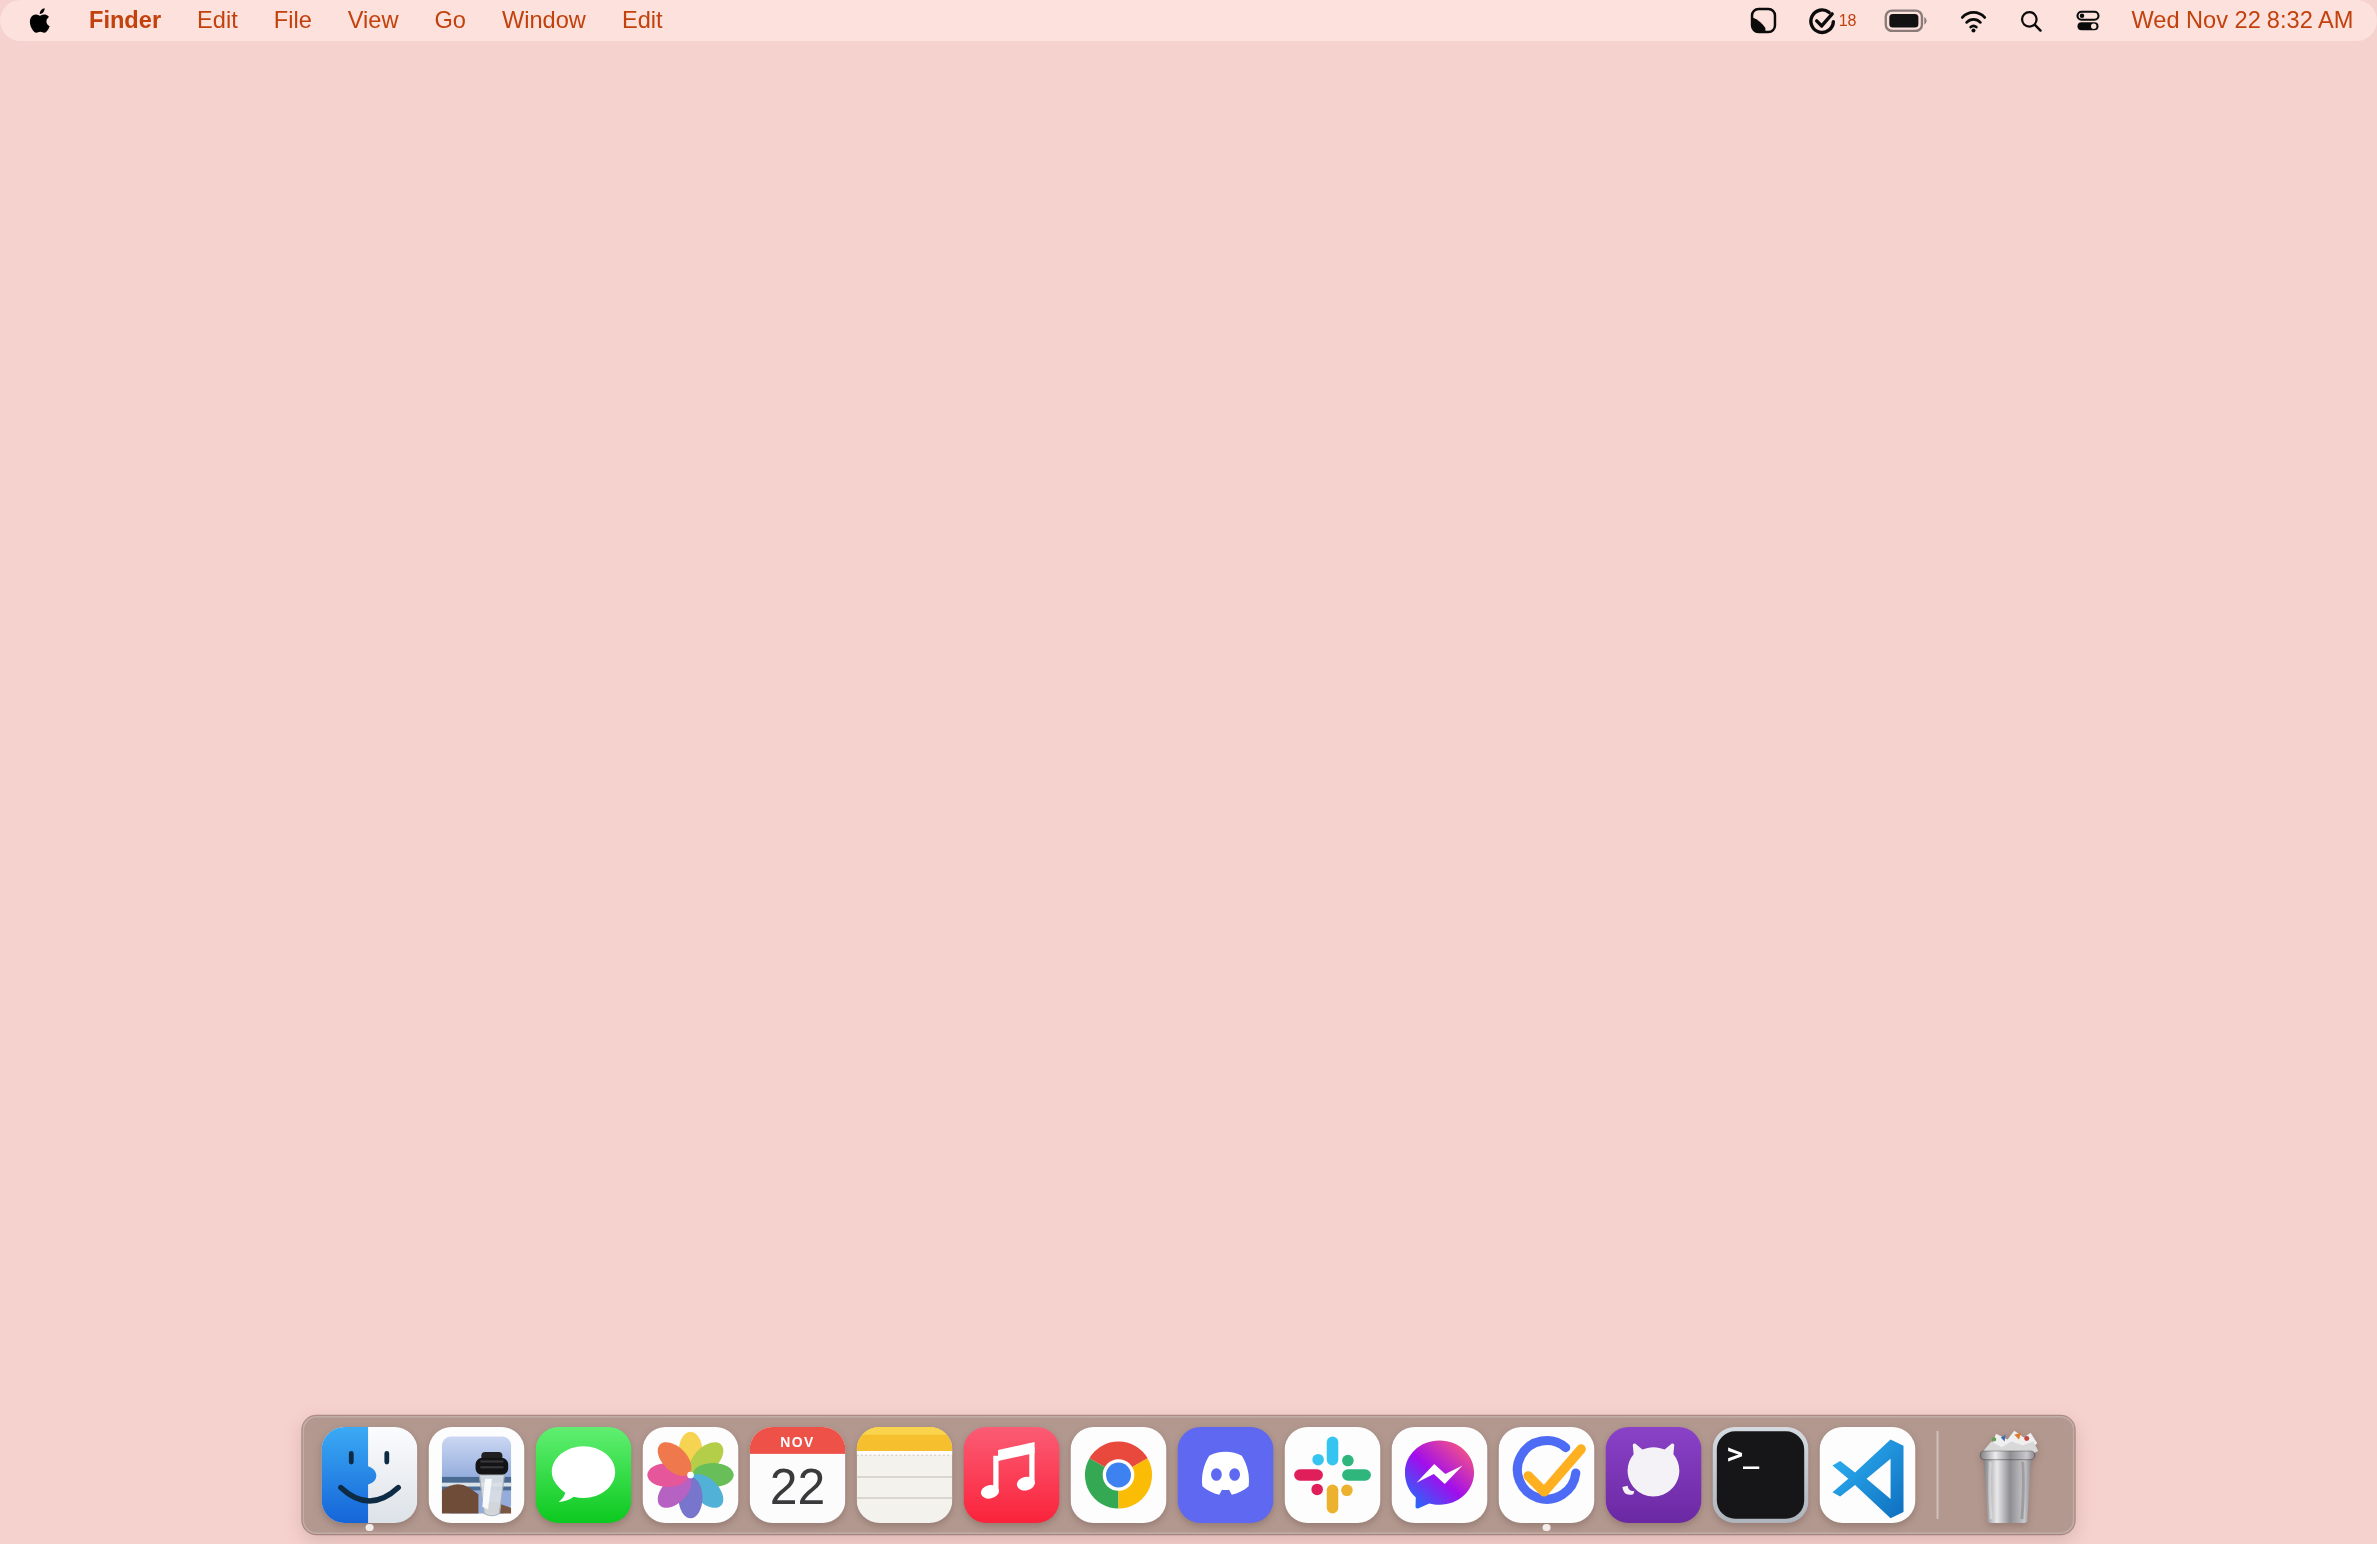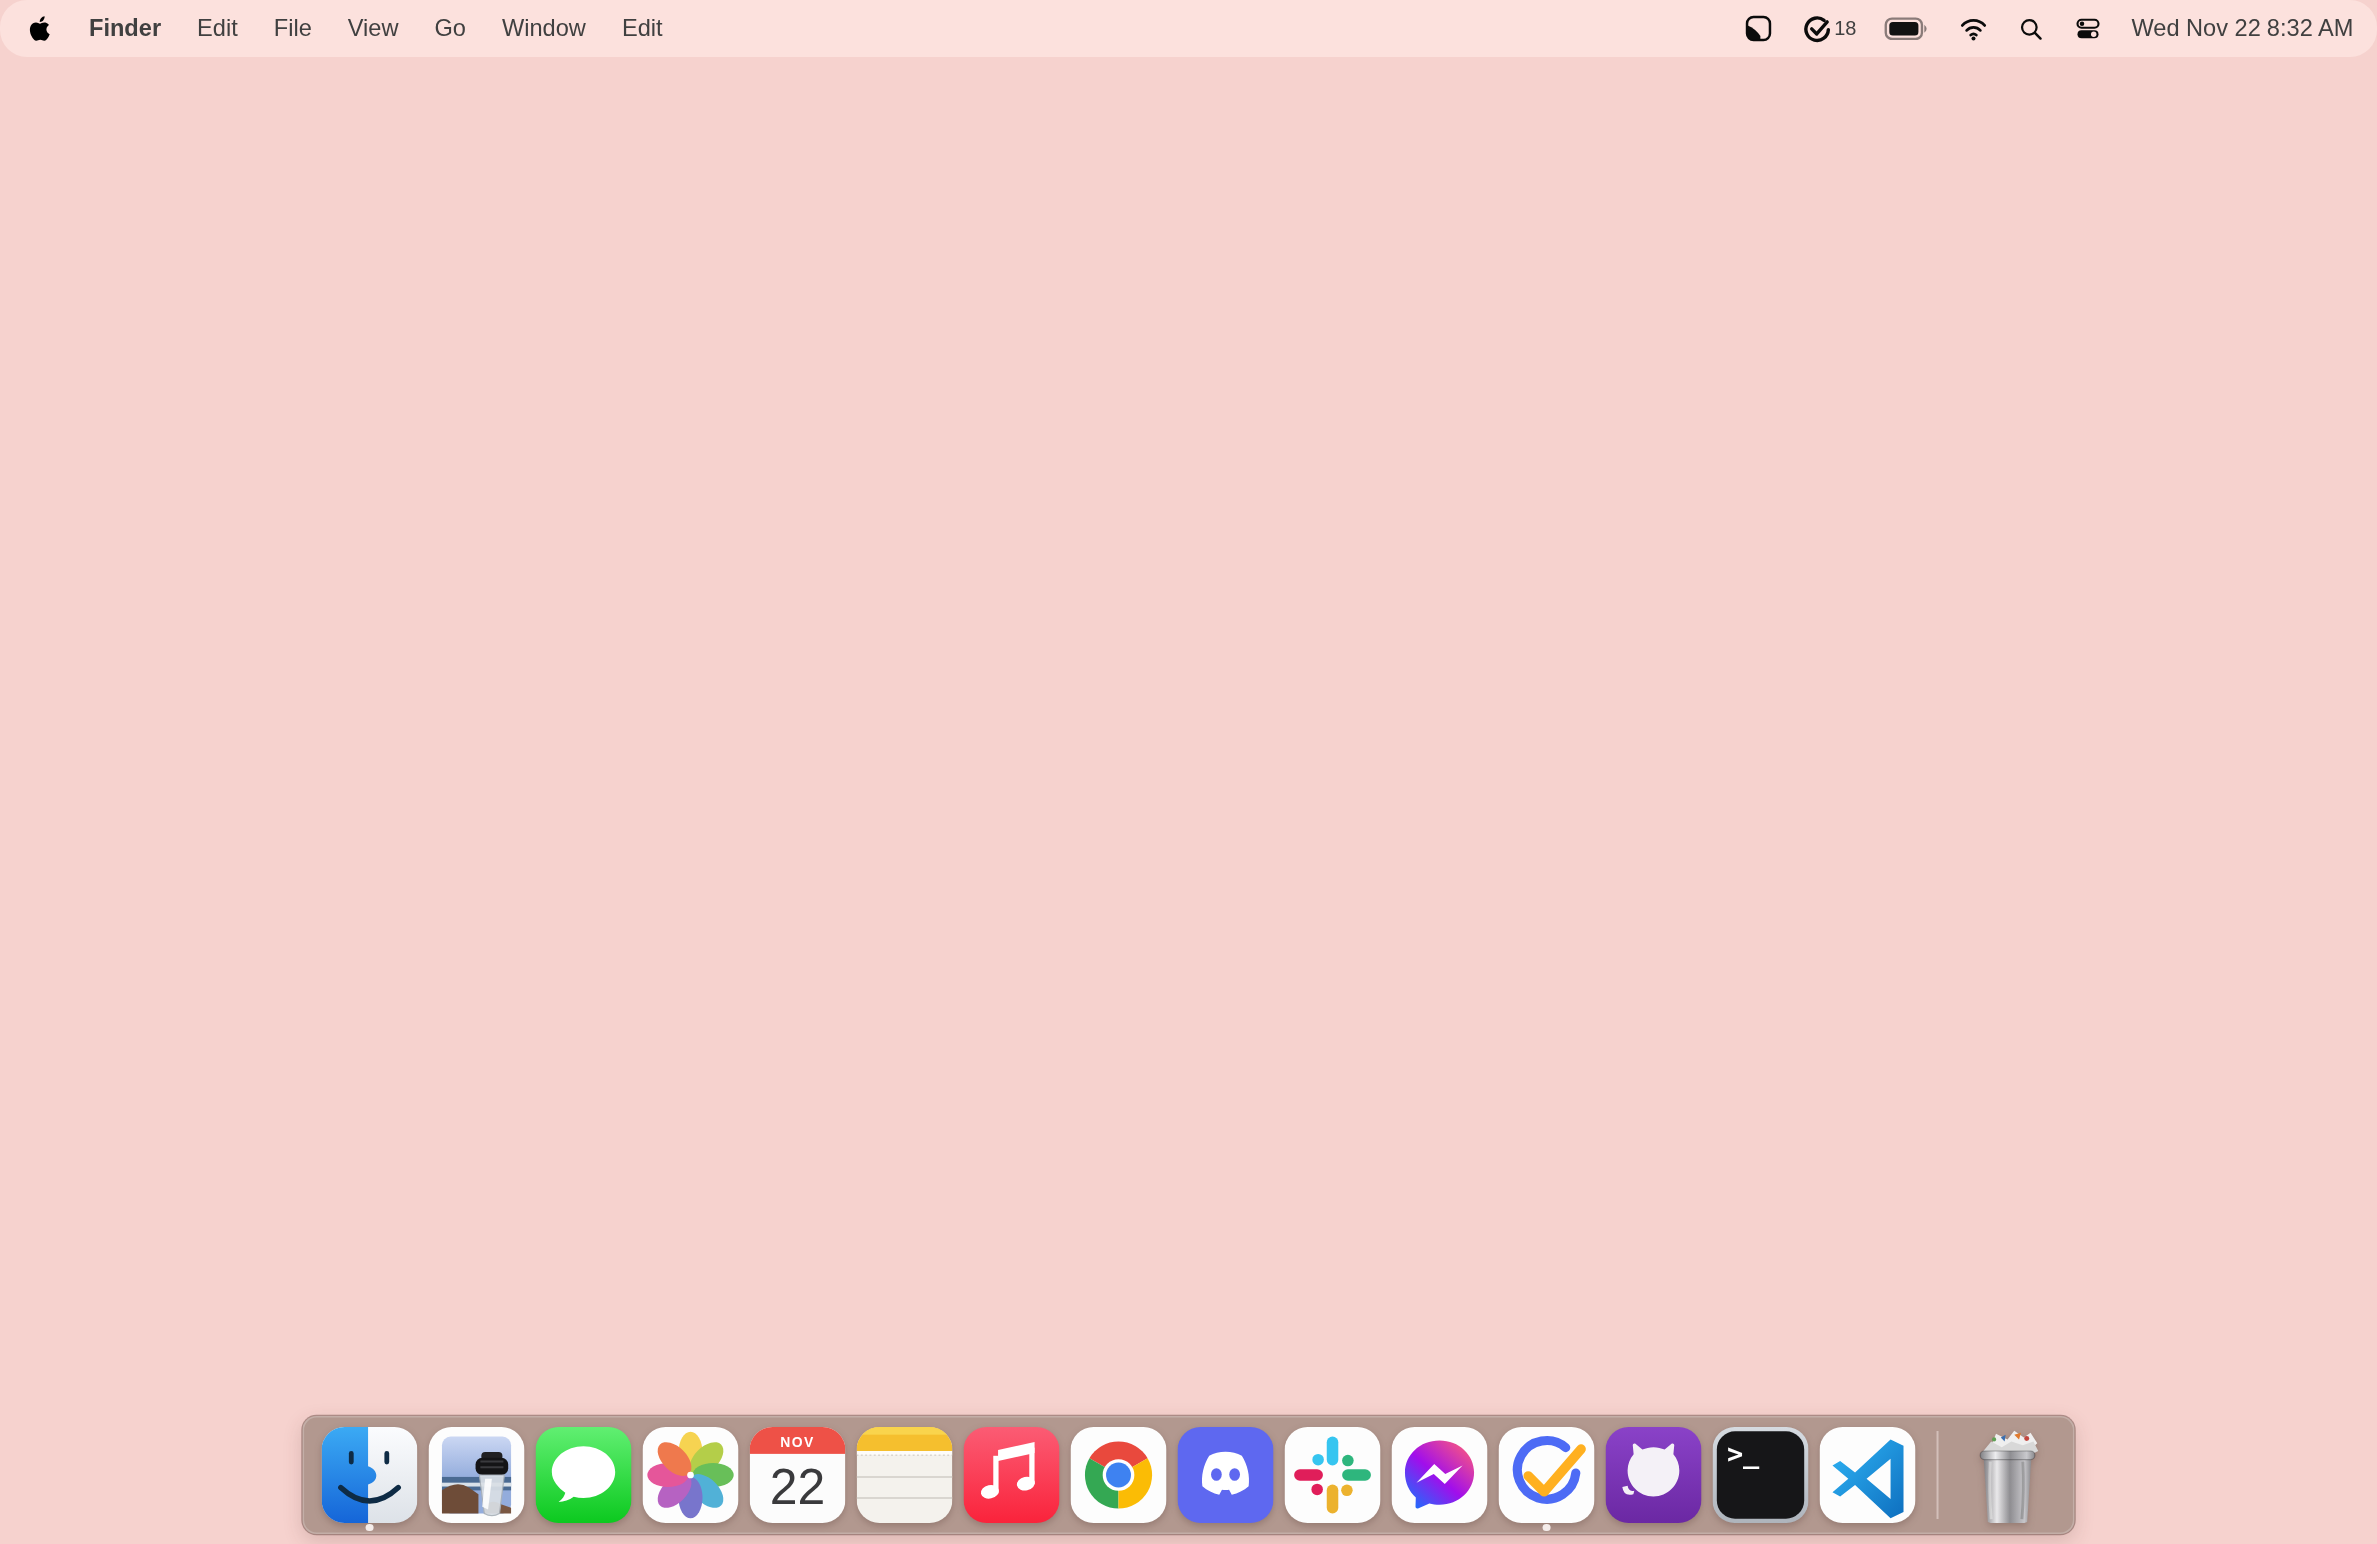--- a/index.html
+++ b/index.html
@@ -4,33 +4,33 @@
 <style>
   html,body{margin:0;padding:0;}
   body{
     width:2377px;height:1544px;overflow:hidden;position:relative;
     background:#F6D2CE;
     font-family:"Liberation Sans",sans-serif;
     -webkit-font-smoothing:antialiased;
   }
   
   .menubar{
-    position:absolute;top:0;left:0;right:0;height:57px;
+    position:absolute;top:0;left:0;right:0;height:41px;
     background:#FCE1DD;
     display:flex;align-items:center;justify-content:space-between;
     padding:0 23.6px;box-sizing:border-box;
-    font-size:23.6px;color:#404040;border-radius:27px;
+    font-size:23.6px;color:#c2410c;border-radius:27px;
   }
   .menubar-left{display:flex;align-items:center;}
   .apple-wrap{display:flex;align-items:center;padding:0 15.7px 0 4.7px;}
   .menu-item{padding:0 18px;white-space:nowrap;}
   .menu-item.app{font-weight:700;}
   .menubar-right{display:flex;align-items:center;gap:28px;}
   .status-item{display:flex;align-items:center;}
-  .task-count{font-size:20px;margin-left:1px;}
+  .task-count{font-size:16px;margin-left:1px;}
   .clock{display:flex;align-items:center;gap:6px;white-space:nowrap;}
   
   .dock{
     position:absolute;bottom:10.2px;left:50%;transform:translateX(-50%);
     height:118px;border-radius:14px;
     background:#B2988F;
     box-shadow:inset 0 0 0 1.6px rgba(255,255,255,0.22), 0 0 0 1.2px rgba(92,62,56,0.45), 0 6.3px 19px rgba(90,50,45,0.18);
     display:flex;align-items:center;
     padding:0 14px;box-sizing:border-box;
   }

